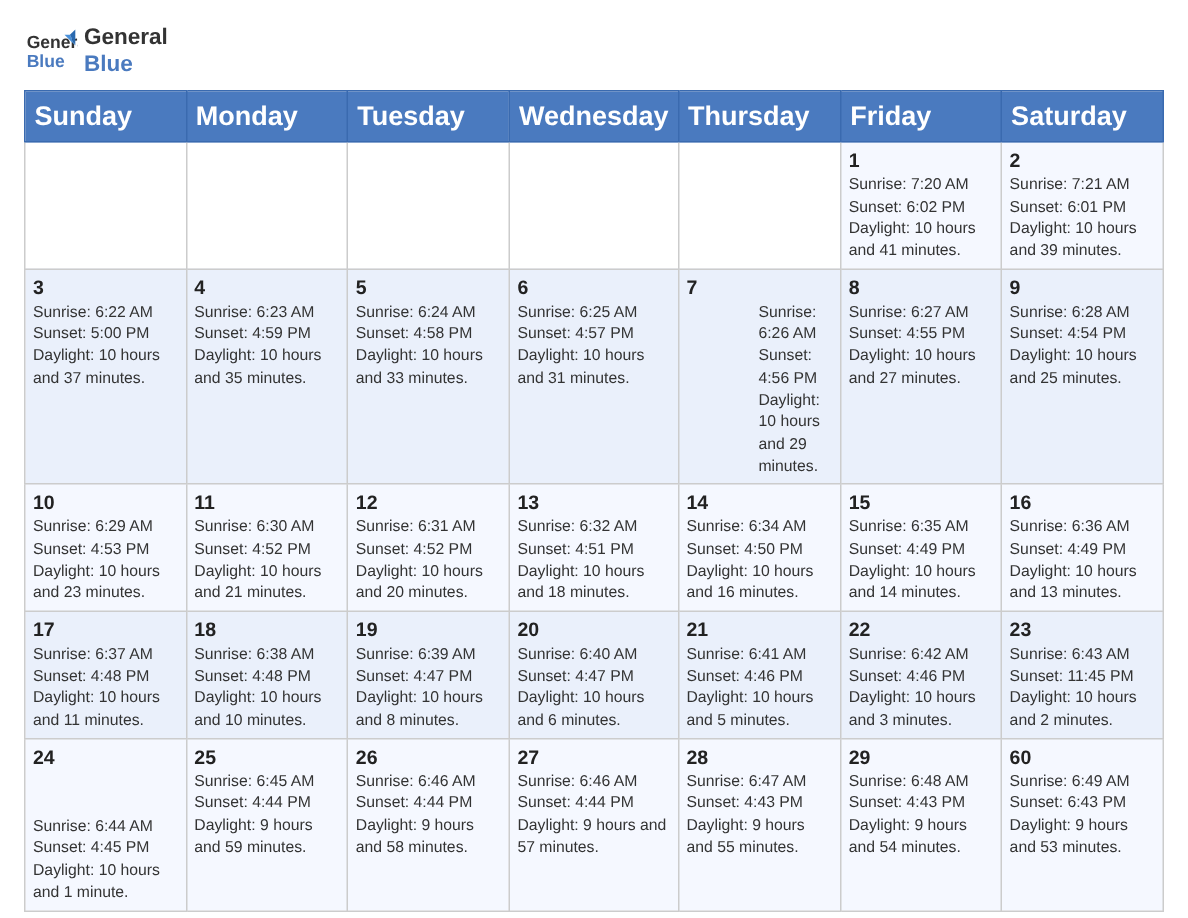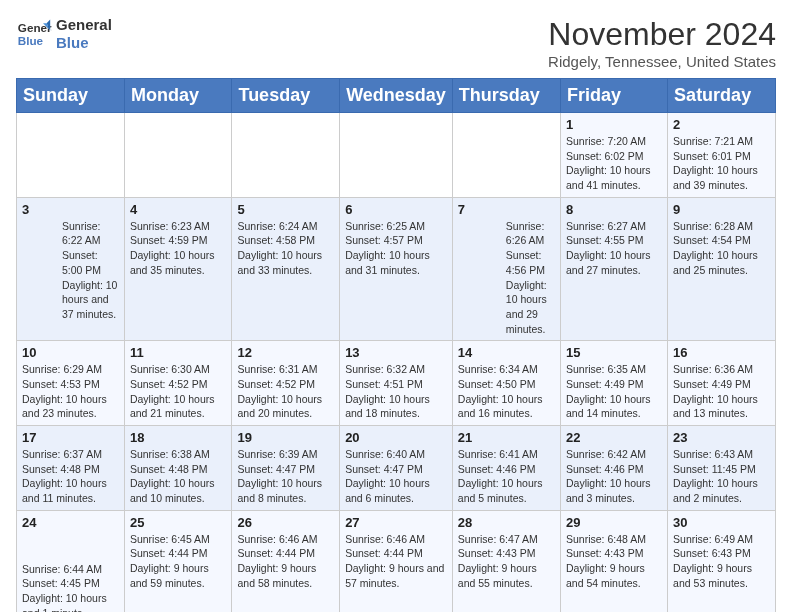--- a/index.html
+++ b/index.html
@@ -90,24 +90,20 @@
       <text x="2" y="18" font-size="13" font-weight="bold" fill="#333">General</text>
       <text x="2" y="32" font-size="13" font-weight="bold" fill="#4a7abf">Blue</text>
       <polygon points="30,8 38,16 34,8" fill="#4a90d9"></polygon>
       <polygon points="34,8 38,4 38,16" fill="#2a6ab0"></polygon>
     </svg>
     <div style="display:flex;flex-direction:column;line-height:1.2;">
       <span style="font-weight:bold;font-size:15px;color:#333;">General</span>
       <span style="font-weight:bold;font-size:15px;color:#4a7abf;">Blue</span>
     </div>
   </div>
-  <div class="title-block">
-    <div class="month-title">November 2024</div>
-    <div class="location">Ridgely, Tennessee, United States</div>
-  </div>
 </div>
 
 <table class="calendar">
   <thead>
     <tr>
     <th>Sunday</th>
         <th>Monday</th>
         <th>Tuesday</th>
         <th>Wednesday</th>
         <th>Thursday</th>
@@ -131,21 +127,21 @@
         <td>
           <div class="day-num">2</div>
           <div class="day-info" style="white-space: pre-line;">Sunrise: 7:21 AM
 Sunset: 6:01 PM
 Daylight: 10 hours and 39 minutes.</div>
         </td>
       </tr>
       <tr>
         <td>
           <div class="day-num">3</div>
-          <div class="day-info" style="white-space: pre-line; margin-left: 40px;">Sunrise: 6:22 AM
+          <div class="day-info" style="white-space: pre-line;">Sunrise: 6:22 AM
 Sunset: 5:00 PM
 Daylight: 10 hours and 37 minutes.</div>
         </td>
         <td>
           <div class="day-num">4</div>
           <div class="day-info" style="white-space: pre-line;">Sunrise: 6:23 AM
 Sunset: 4:59 PM
 Daylight: 10 hours and 35 minutes.</div>
         </td>
         <td>
@@ -298,20 +294,20 @@
 Sunset: 4:43 PM
 Daylight: 9 hours and 55 minutes.</div>
         </td>
         <td>
           <div class="day-num">29</div>
           <div class="day-info" style="white-space: pre-line;">Sunrise: 6:48 AM
 Sunset: 4:43 PM
 Daylight: 9 hours and 54 minutes.</div>
         </td>
         <td>
-          <div class="day-num">30</div>
+          <div class="day-num">60</div>
           <div class="day-info" style="white-space: pre-line;">Sunrise: 6:49 AM
 Sunset: 6:43 PM
 Daylight: 9 hours and 53 minutes.</div>
         </td>
       </tr>
     </tbody>
 </table>
 
 </body></html>

